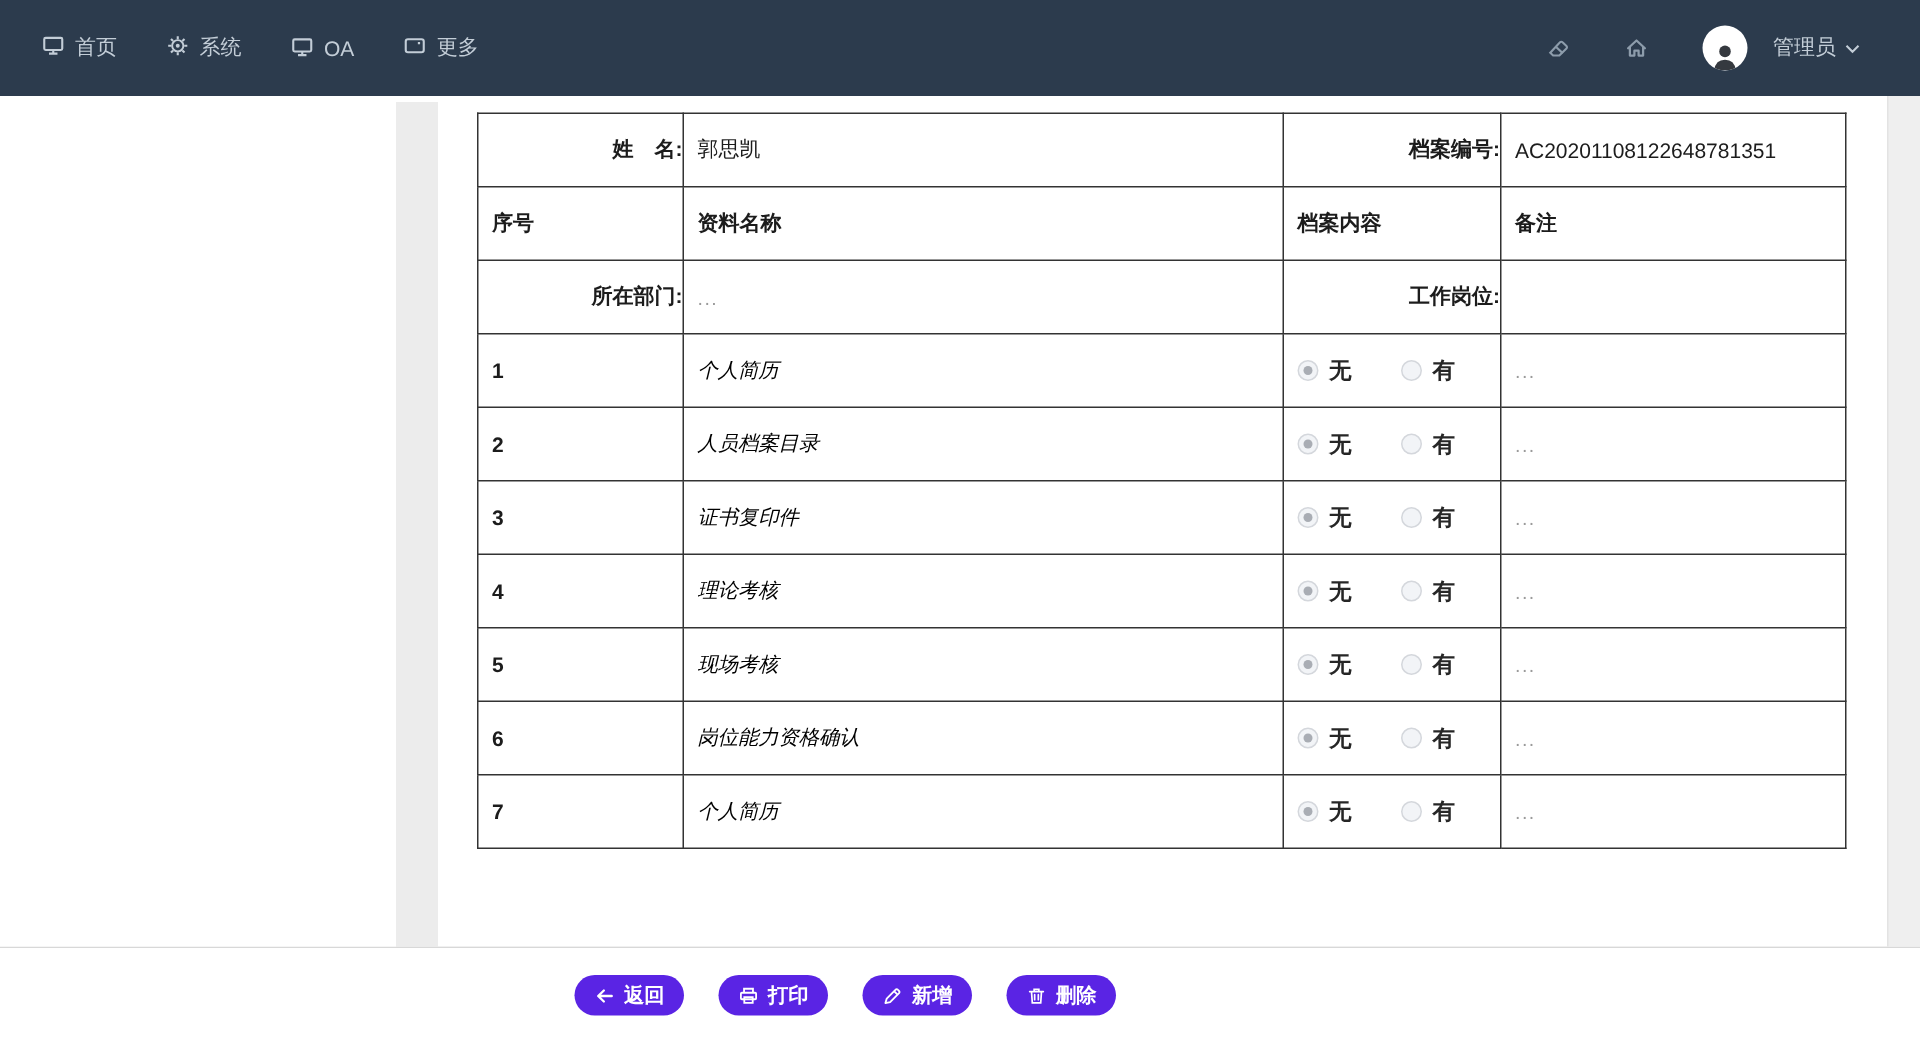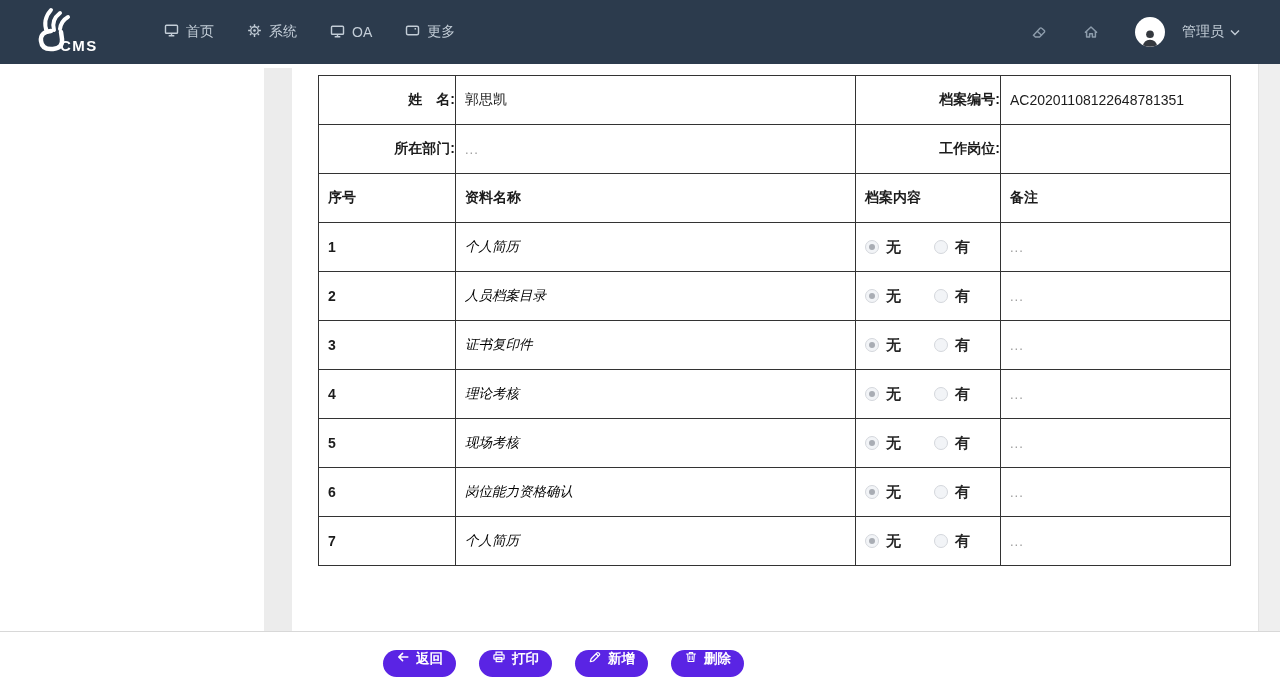--- a/index.html
+++ b/index.html
@@ -49,40 +49,29 @@
   .radio { display:flex; align-items:center; gap:7px; cursor:pointer; }
   .radio-circle { width:14px; height:14px; border-radius:50%; background:#f2f4f7;
                   border:1px solid #d4d7dc; position:relative; }
   .radio.selected .radio-circle::after { content:""; position:absolute; left:3px; top:3px;
                   width:6px; height:6px; border-radius:50%; background:#a9adb4; }
   .radio-label { font-size:15px; font-weight:600; color:#262626; }
 
   
   .footer { height:63px; background:#fff; display:flex; align-items:center;
             padding-left:383px; gap:23px; }
-  .btn { display:flex; gap:6px; height:27px; padding:0 13px;
+  .btn { display:flex; align-items:center; gap:6px; height:27px; padding:0 13px;
          background:#5a24e4; color:#fff; border:none; border-radius:15px;
          font-size:13.5px; font-family:inherit; cursor:pointer; font-weight:600; }
   .btn svg { display:block; }
 </style>
 </head>
 <body>
 
 <div class="navbar">
-  <div class="logo">
-    <svg width="46" height="48" viewBox="0 0 46 48">
-      <g fill="none" stroke="#fff" stroke-linecap="round">
-        <path d="M17 26 Q12 14 21 4" stroke-width="4"></path>
-        <path d="M24 24 Q21 14 30 7" stroke-width="4"></path>
-        <path d="M30 23 Q31 15 38 11" stroke-width="4"></path>
-        <path d="M21 25 q-11 1 -10 10 q1 9 12 8 q10 -1 9 -10 l-1 -7" stroke-width="4.5"></path>
-      </g>
-    </svg>
-    <span class="logo-text">CMS</span>
-  </div>
 
   <div class="nav-menu">
     <div class="nav-item">
       <svg width="15" height="15" viewBox="0 0 16 16">
         <rect x="1.6" y="2.4" width="12.8" height="8.6" rx="1" fill="none" stroke="currentColor" stroke-width="1.5"></rect>
         <path d="M5 13.6h6 M8 11v2.6" stroke="currentColor" stroke-width="1.5" fill="none"></path>
       </svg>
       <span>首页</span>
     </div>
     <div class="nav-item">
@@ -151,30 +140,30 @@
             <col style="width:230px">
           </colgroup>
         <tbody>
           <tr>
             <td class="lbl">姓　名:</td>
             <td>郭思凯</td>
             <td class="lbl">档案编号:</td>
             <td class="ac">AC20201108122648781351</td>
           </tr>
           <tr>
+            <td class="hdr">序号</td>
+            <td class="hdr">资料名称</td>
+            <td class="hdr">档案内容</td>
+            <td class="hdr">备注</td>
+          </tr>
+          <tr>
             <td class="lbl">所在部门:</td>
             <td><span class="remark">...</span></td>
             <td class="lbl">工作岗位:</td>
             <td></td>
-          </tr>
-          <tr>
-            <td class="hdr">序号</td>
-            <td class="hdr">资料名称</td>
-            <td class="hdr">档案内容</td>
-            <td class="hdr">备注</td>
           </tr>
         </tbody>
         <tbody>
             <tr>
     <td class="num">1</td>
     <td>
       <a class="mat-link">个人简历</a>
     </td>
     <td>
       <span class="radio-row">

